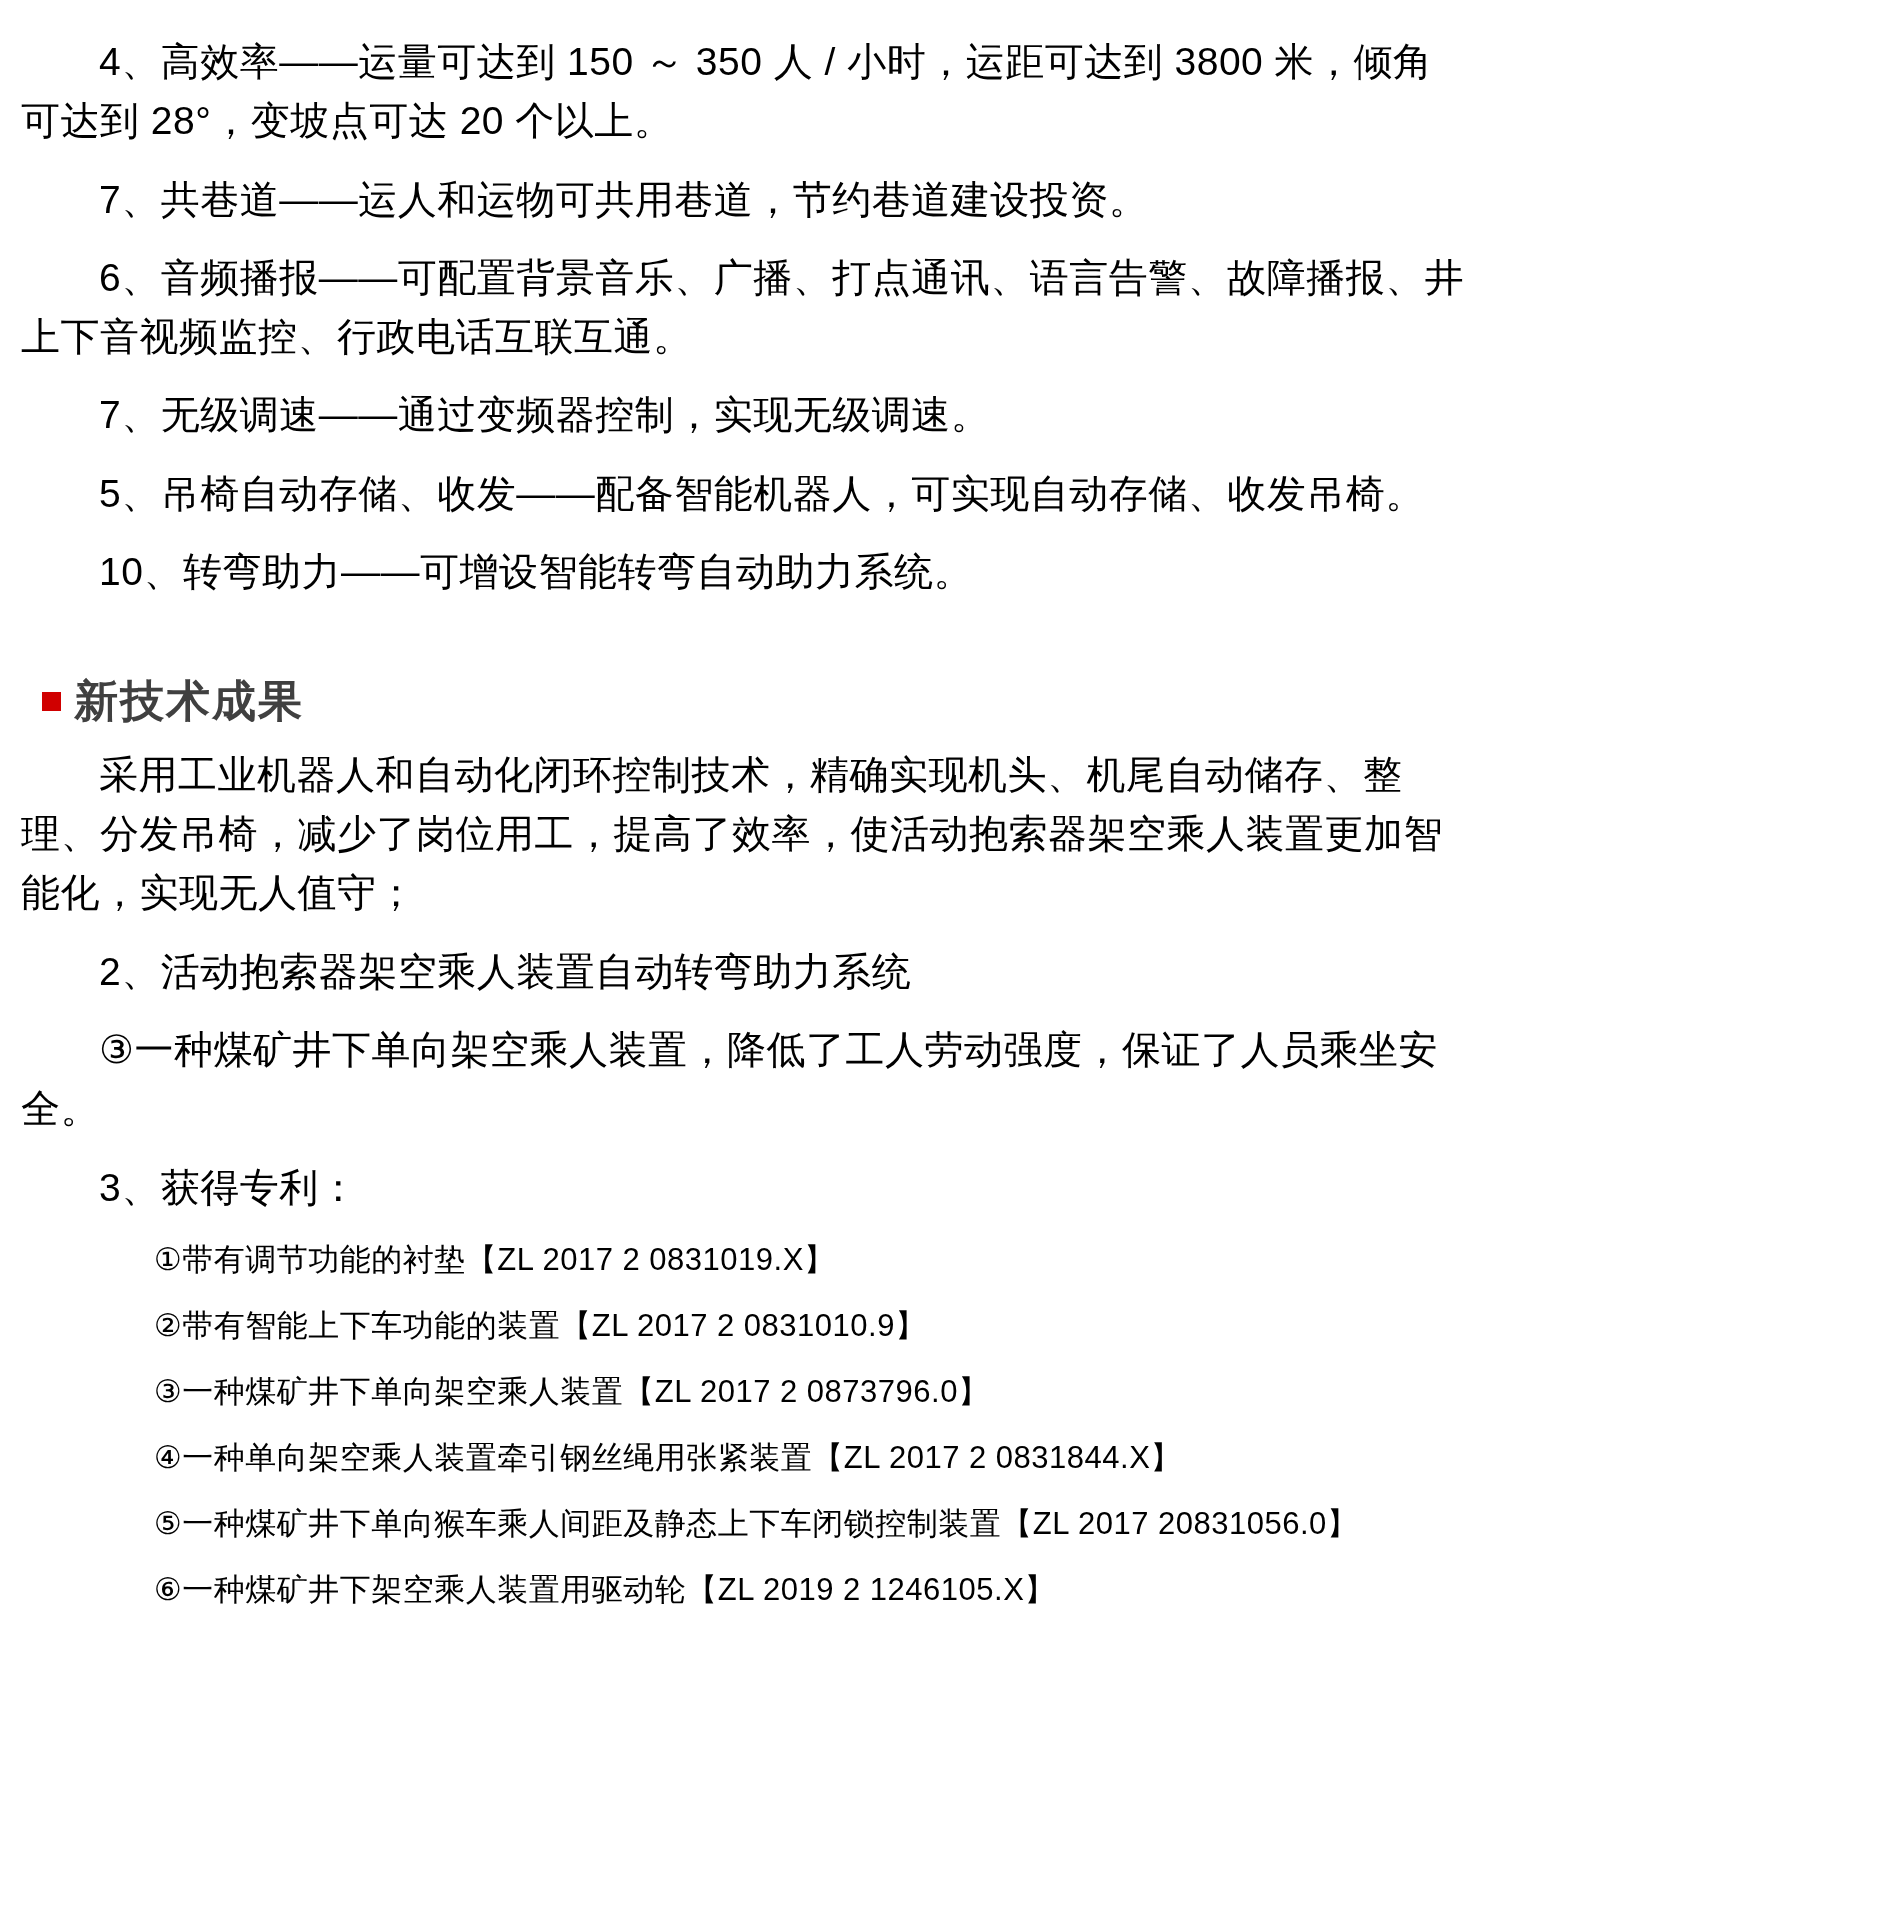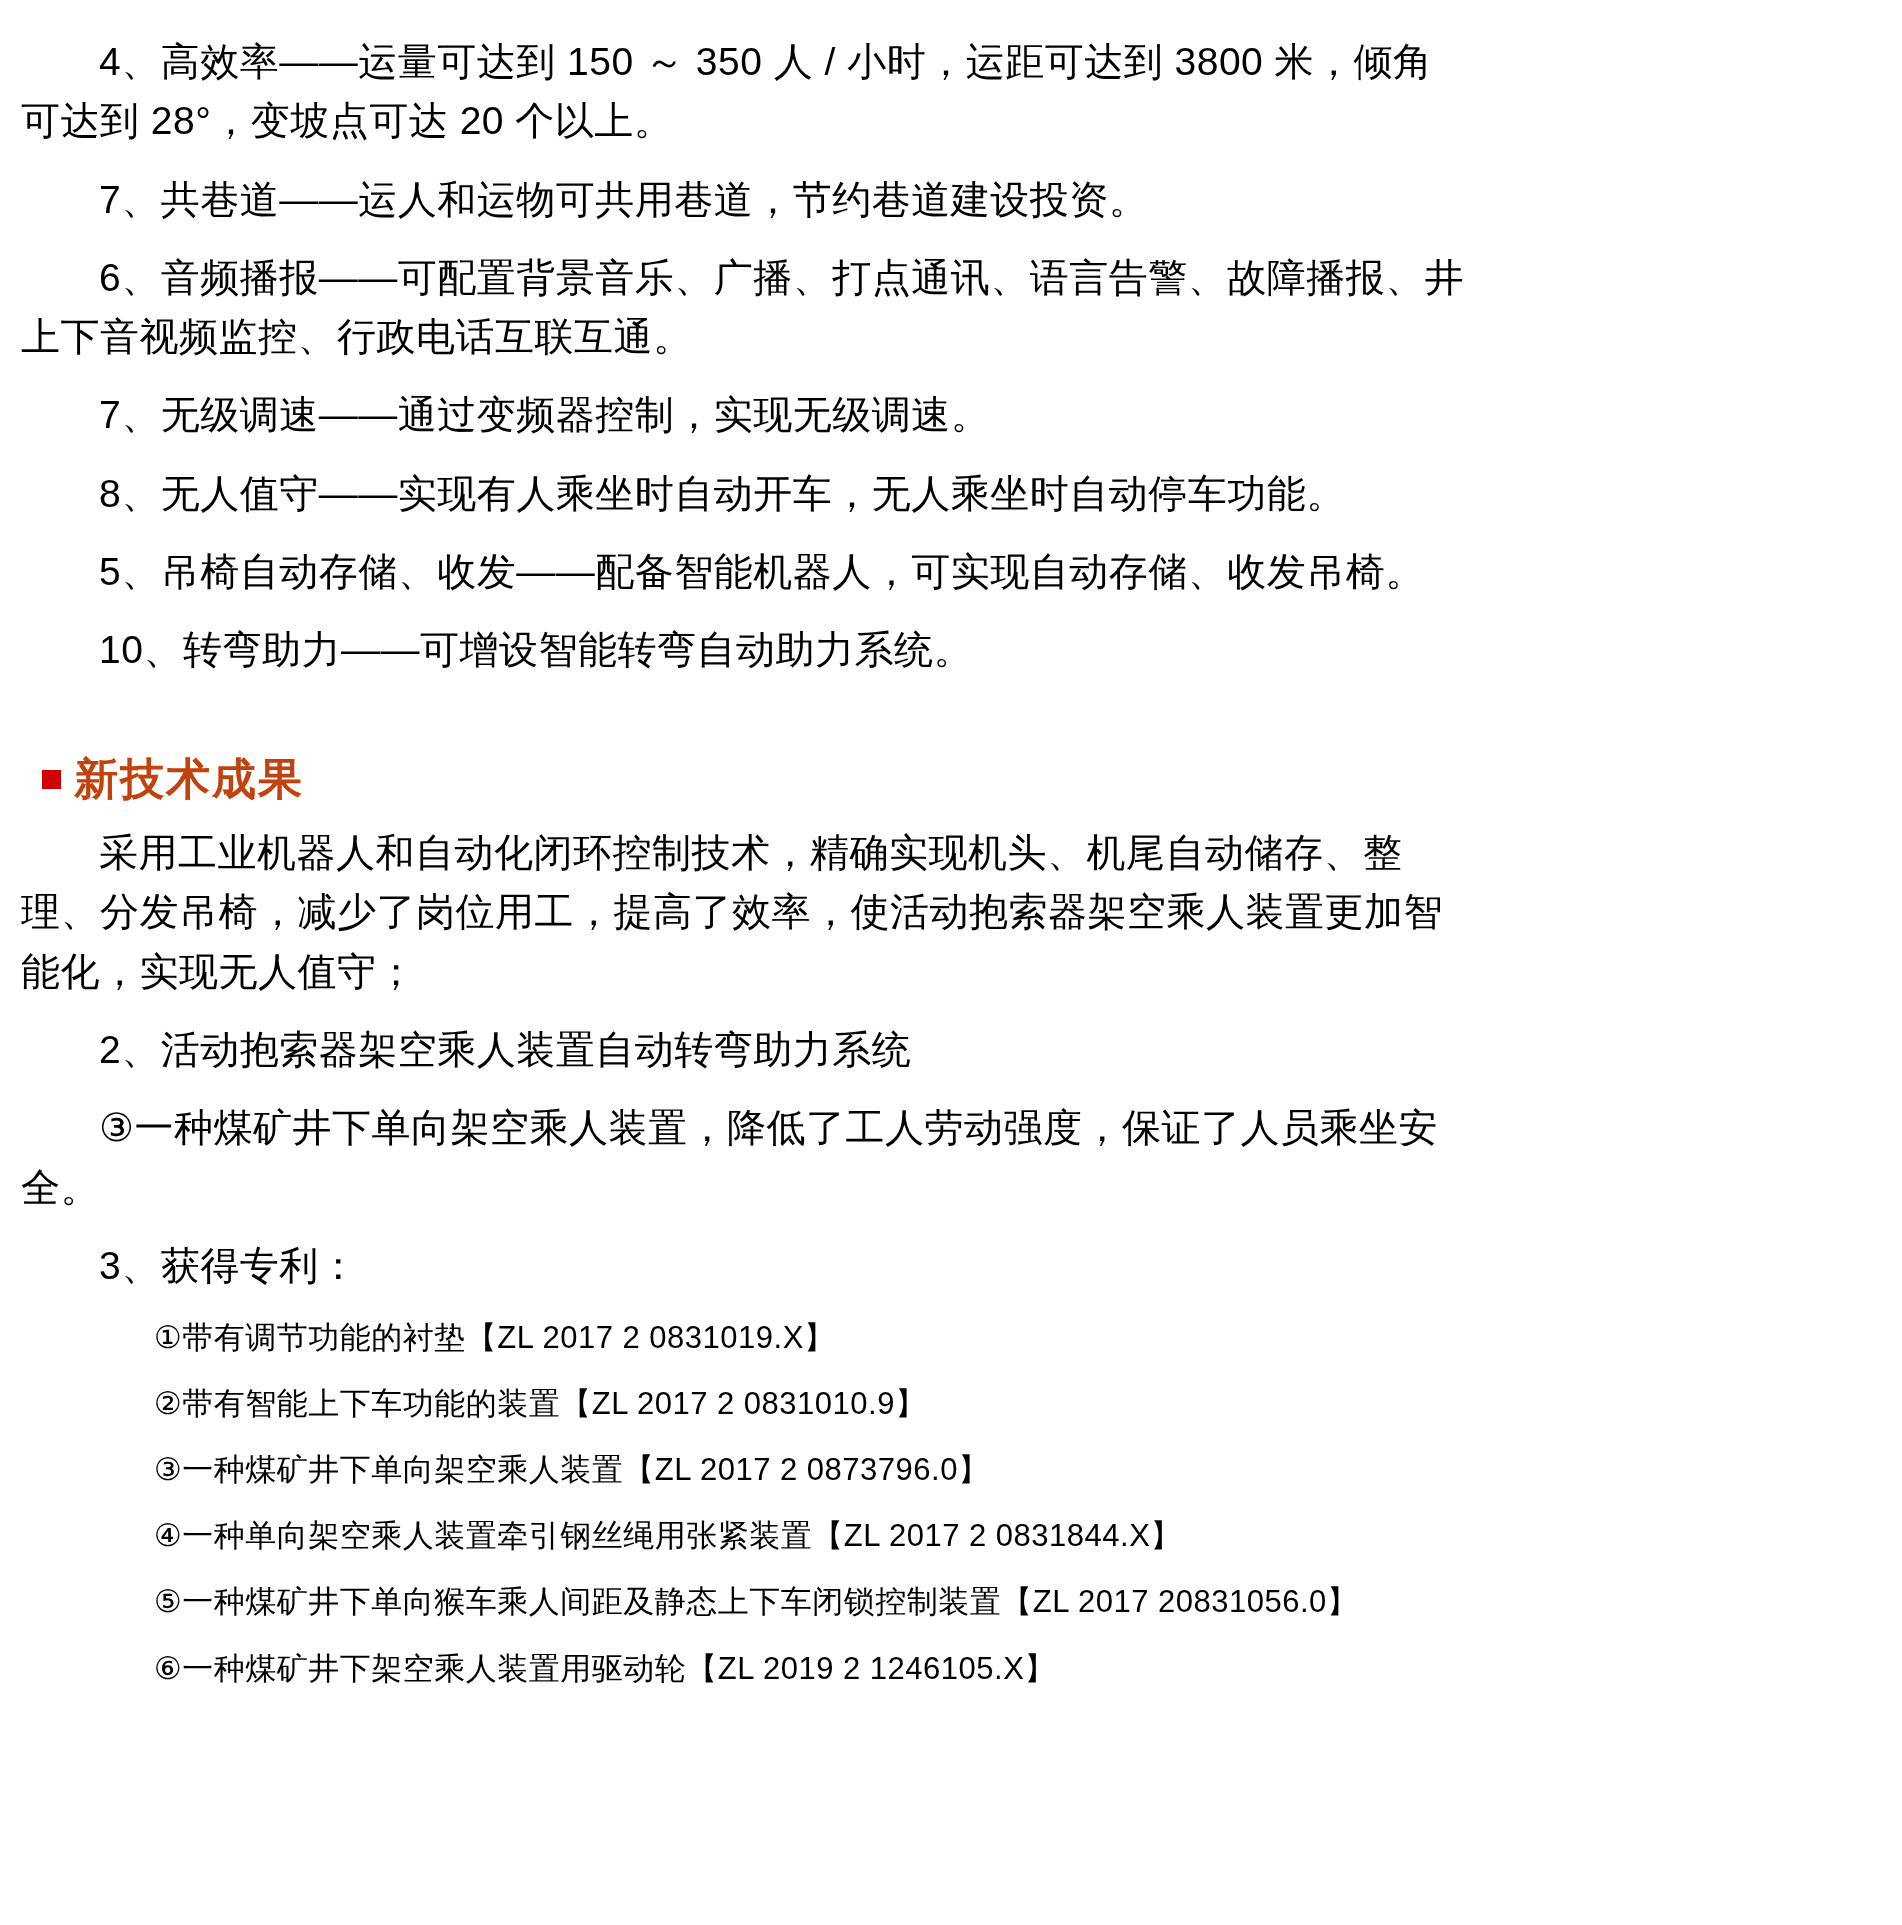--- a/index.html
+++ b/index.html
@@ -36,21 +36,21 @@
     margin: 74px 0 17px 21px;
   }
   .section-heading .sq {
     width: 19px;
     height: 19px;
     background: #d00000;
     margin-right: 13.3px;
     display: inline-block;
   }
   .section-heading .htext {
-    color: #c2410c;
+    color: #404040;
     font-size: 44px;
     font-weight: bold;
     letter-spacing: 1.9px;
     line-height: 1.2;
   }
   
   .patent {
     font-size: 31px;
     line-height: 1.52;
     margin: 0 0 19px 0;
@@ -61,21 +61,20 @@
 </style>
 </head>
 <body>
 
 <div class="page">
 
   <p class="para">4、高效率——运量可达到 150 ～ 350 人 / 小时，运距可达到 3800 米，倾角可达到 28°，变坡点可达 20 个以上。</p>
   <p class="para">7、共巷道——运人和运物可共用巷道，节约巷道建设投资。</p>
   <p class="para">6、音频播报——可配置背景音乐、广播、打点通讯、语言告警、故障播报、井上下音视频监控、行政电话互联互通。</p>
   <p class="para">7、无级调速——通过变频器控制，实现无级调速。</p>
-  <p class="para">8、无人值守——实现有人乘坐时自动开车，无人乘坐时自动停车功能。</p>
   <p class="para">5、吊椅自动存储、收发——配备智能机器人，可实现自动存储、收发吊椅。</p>
   <p class="para">10、转弯助力——可增设智能转弯自动助力系统。</p>
 
   <div class="section-heading">
     <span class="sq"></span>
     <span class="htext">新技术成果</span>
   </div>
 
   <p class="para">采用工业机器人和自动化闭环控制技术，精确实现机头、机尾自动储存、整理、分发吊椅，减少了岗位用工，提高了效率，使活动抱索器架空乘人装置更加智能化，实现无人值守；</p>
   <p class="para">2、活动抱索器架空乘人装置自动转弯助力系统</p>

